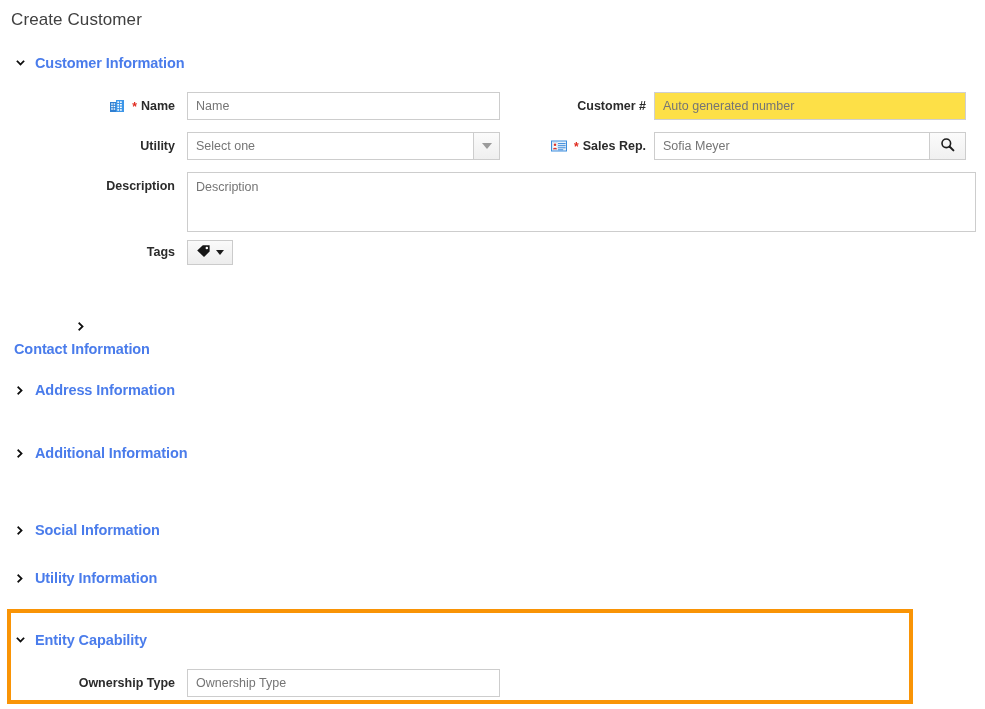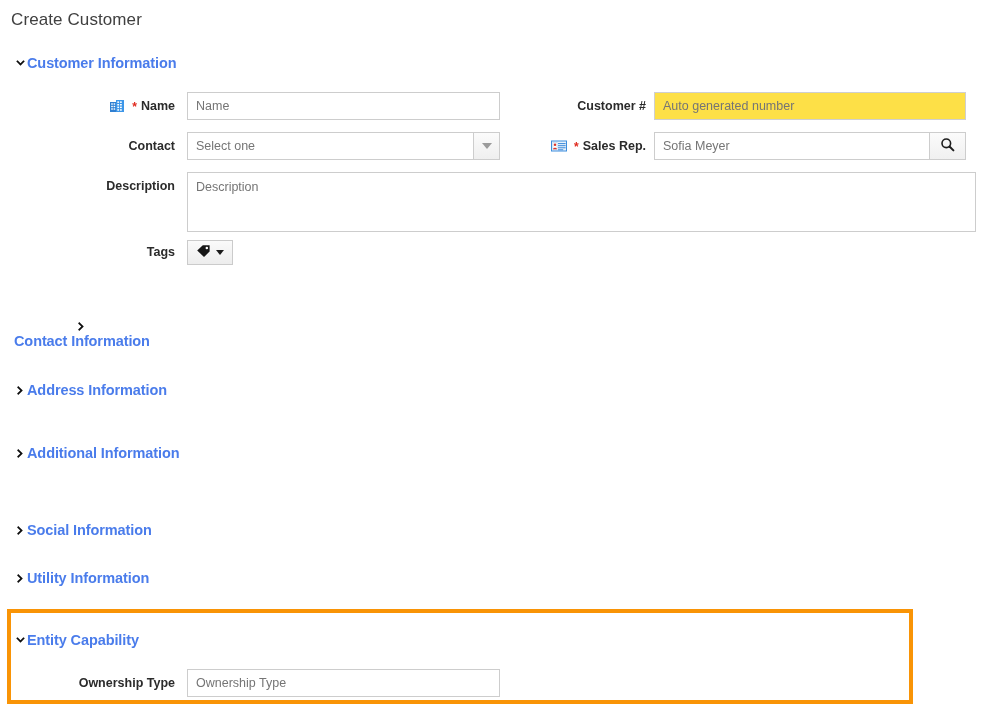--- a/index.html
+++ b/index.html
@@ -26,20 +26,21 @@
     color: #404040;
     font-weight: 400;
     letter-spacing: 0.1px;
   }
 
   
   .section-header {
     position: absolute;
     display: flex;
     align-items: center;
+    gap: 8px;
     cursor: pointer;
     user-select: none;
   }
   .chev {
     width: 13px;
     height: 13px;
     display: inline-block;
     flex: 0 0 auto;
     position: relative;
   }
@@ -218,21 +219,21 @@
         </svg>
       </span>
       <span class="star">*</span>
       <span>Name</span>
     </span>
     <input class="inp" style="width: 313px; margin-left: 12px;" type="text" placeholder="Name">
   </div>
 
   <div class="row" style="left:96px; top:132px;">
     <span class="lbl" style="width:79px;">
-      <span>Contact</span>
+      <span>Utility</span>
     </span>
     <span class="select-wrap" style="margin-left:12px;">
       <input class="inp" style="width: 286px;" type="text" readonly="" placeholder="Select one">
       <span class="sel-btn">
         <span class="tri-down"></span>
       </span>
     </span>
   </div>
 
   <div class="row" style="left:96px; top:172px;">

